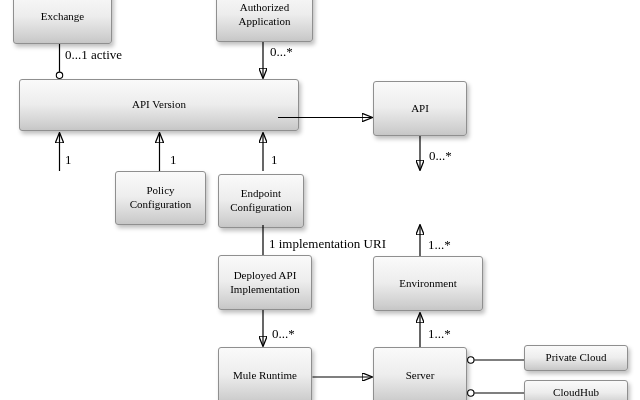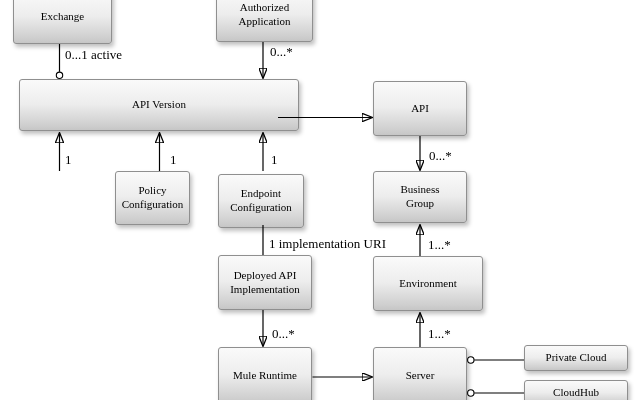--- a/index.html
+++ b/index.html
@@ -73,34 +73,30 @@
 
   <div class="node" style="left:373px; top:81px; width:94px; height:55px;">
     <span>API</span>
   </div>
 
   <div class="node" style="left:19px; top:79px; width:280px; height:52px;">
     <span>API Version</span>
   </div>
 
 
-  <div class="node" style="left:115px; top:171px; width:75px; height:54px;">
+  <div class="node" style="left:115px; top:171px; width:91px; height:54px;">
     <span>Policy
 Configuration</span>
   </div>
 
   <div class="node" style="left:218px; top:174px; width:86px; height:54px;">
     <span>Endpoint
 Configuration</span>
   </div>
 
-  <div class="node" style="left:373px; top:171px; width:94px; height:52px;">
-    <span>Business
-Group</span>
-  </div>
 
   <div class="node" style="left:218px; top:255px; width:94px; height:55px;">
     <span>Deployed API
 Implementation</span>
   </div>
 
   <div class="node" style="left:373px; top:256px; width:110px; height:55px;">
     <span>Environment</span>
   </div>
 

